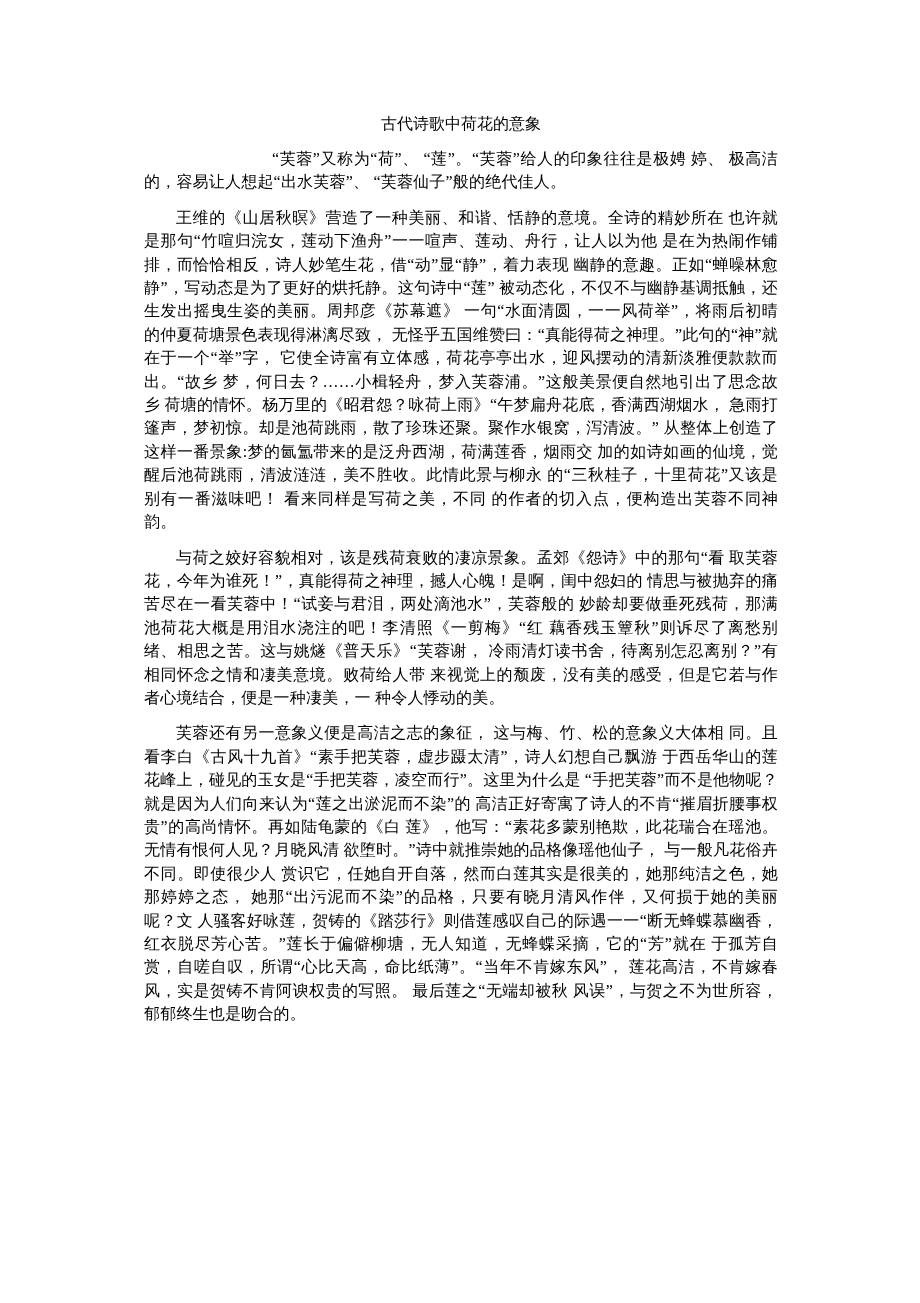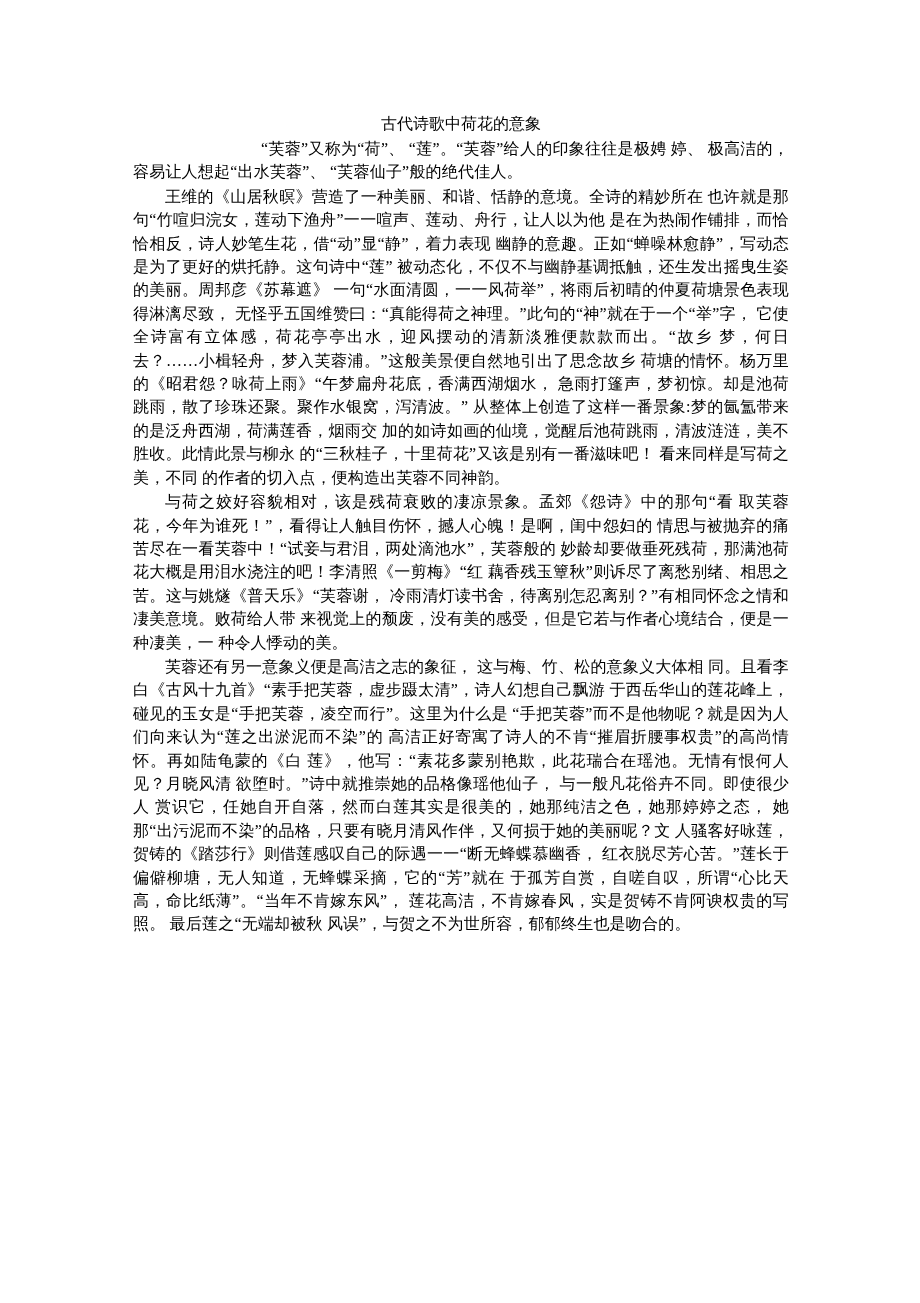--- a/index.html
+++ b/index.html
@@ -25,31 +25,31 @@
     font-weight: normal;
   }
   .doc-body {
     font-size: 16px;
     line-height: 23.4px;
     color: #000000;
     text-align: justify;
     letter-spacing: 0.2px;
   }
   .para {
-    margin: 1px;
+    margin: 12px;
     text-indent: 2em;
   }
   .para.deep-indent {
     text-indent: 8em;
   }
 </style>
 </head>
 <body>
 
 <div class="page">
   <h1 class="doc-title">古代诗歌中荷花的意象</h1>
   <div class="doc-body">
     <p class="para deep-indent">“芙蓉”又称为“荷”、 “莲”。“芙蓉”给人的印象往往是极娉 婷、 极高洁的，容易让人想起“出水芙蓉”、 “芙蓉仙子”般的绝代佳人。</p>
     <p class="para">王维的《山居秋暝》营造了一种美丽、和谐、恬静的意境。全诗的精妙所在 也许就是那句“竹喧归浣女，莲动下渔舟”一一喧声、莲动、舟行，让人以为他 是在为热闹作铺排，而恰恰相反，诗人妙笔生花，借“动”显“静”，着力表现 幽静的意趣。正如“蝉噪林愈静”，写动态是为了更好的烘托静。这句诗中“莲” 被动态化，不仅不与幽静基调抵触，还生发出摇曳生姿的美丽。周邦彦《苏幕遮》 一句“水面清圆，一一风荷举”，将雨后初晴的仲夏荷塘景色表现得淋漓尽致， 无怪乎五国维赞曰：“真能得荷之神理。”此句的“神”就在于一个“举”字， 它使全诗富有立体感，荷花亭亭出水，迎风摆动的清新淡雅便款款而出。“故乡 梦，何日去？……小楫轻舟，梦入芙蓉浦。”这般美景便自然地引出了思念故乡 荷塘的情怀。杨万里的《昭君怨？咏荷上雨》“午梦扁舟花底，香满西湖烟水， 急雨打篷声，梦初惊。却是池荷跳雨，散了珍珠还聚。聚作水银窝，泻清波。” 从整体上创造了这样一番景象:梦的氤氲带来的是泛舟西湖，荷满莲香，烟雨交 加的如诗如画的仙境，觉醒后池荷跳雨，清波涟涟，美不胜收。此情此景与柳永 的“三秋桂子，十里荷花”又该是别有一番滋味吧！ 看来同样是写荷之美，不同 的作者的切入点，便构造出芙蓉不同神韵。</p>
-    <p class="para">与荷之姣好容貌相对，该是残荷衰败的凄凉景象。孟郊《怨诗》中的那句“看 取芙蓉花，今年为谁死！”，看得让人触目伤怀，撼人心魄！是啊，闺中怨妇的 情思与被抛弃的痛苦尽在一看芙蓉中！“试妾与君泪，两处滴池水”，芙蓉般的 妙龄却要做垂死残荷，那满池荷花大概是用泪水浇注的吧！李清照《一剪梅》“红 藕香残玉簟秋”则诉尽了离愁别绪、相思之苦。这与姚燧《普天乐》“芙蓉谢， 冷雨清灯读书舍，待离别怎忍离别？”有相同怀念之情和凄美意境。败荷给人带 来视觉上的颓废，没有美的感受，但是它若与作者心境结合，便是一种凄美，一 种令人悸动的美。</p>
+    <p class="para">与荷之姣好容貌相对，该是残荷衰败的凄凉景象。孟郊《怨诗》中的那句“看 取芙蓉花，今年为谁死！”，真能得荷之神理，撼人心魄！是啊，闺中怨妇的 情思与被抛弃的痛苦尽在一看芙蓉中！“试妾与君泪，两处滴池水”，芙蓉般的 妙龄却要做垂死残荷，那满池荷花大概是用泪水浇注的吧！李清照《一剪梅》“红 藕香残玉簟秋”则诉尽了离愁别绪、相思之苦。这与姚燧《普天乐》“芙蓉谢， 冷雨清灯读书舍，待离别怎忍离别？”有相同怀念之情和凄美意境。败荷给人带 来视觉上的颓废，没有美的感受，但是它若与作者心境结合，便是一种凄美，一 种令人悸动的美。</p>
     <p class="para">芙蓉还有另一意象义便是高洁之志的象征， 这与梅、竹、松的意象义大体相 同。且看李白《古风十九首》“素手把芙蓉，虚步蹑太清”，诗人幻想自己飘游 于西岳华山的莲花峰上，碰见的玉女是“手把芙蓉，凌空而行”。这里为什么是 “手把芙蓉”而不是他物呢？就是因为人们向来认为“莲之出淤泥而不染”的 高洁正好寄寓了诗人的不肯“摧眉折腰事权贵”的高尚情怀。再如陆龟蒙的《白 莲》，他写：“素花多蒙别艳欺，此花瑞合在瑶池。无情有恨何人见？月晓风清 欲堕时。”诗中就推崇她的品格像瑶他仙子， 与一般凡花俗卉不同。即使很少人 赏识它，任她自开自落，然而白莲其实是很美的，她那纯洁之色，她那婷婷之态， 她那“出污泥而不染”的品格，只要有晓月清风作伴，又何损于她的美丽呢？文 人骚客好咏莲，贺铸的《踏莎行》则借莲感叹自己的际遇一一“断无蜂蝶慕幽香， 红衣脱尽芳心苦。”莲长于偏僻柳塘，无人知道，无蜂蝶采摘，它的“芳”就在 于孤芳自赏，自嗟自叹，所谓“心比天高，命比纸薄”。“当年不肯嫁东风”， 莲花高洁，不肯嫁春风，实是贺铸不肯阿谀权贵的写照。 最后莲之“无端却被秋 风误”，与贺之不为世所容，郁郁终生也是吻合的。</p>
   </div>
 </div>
 
 </body></html>

